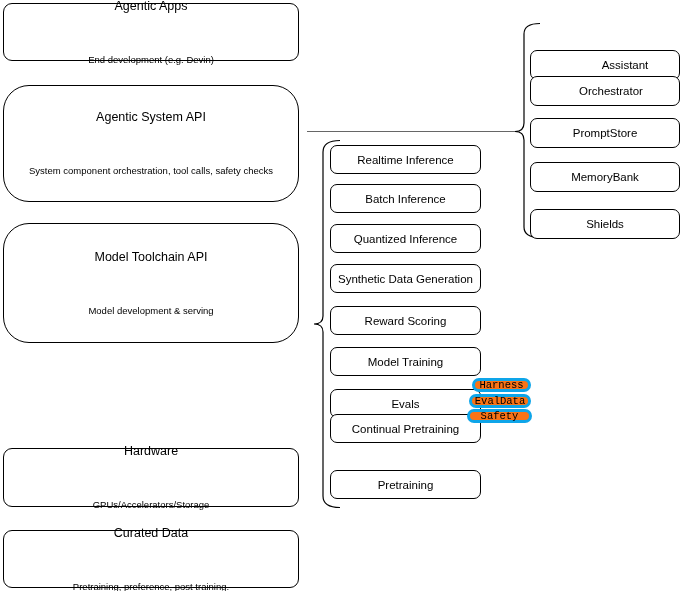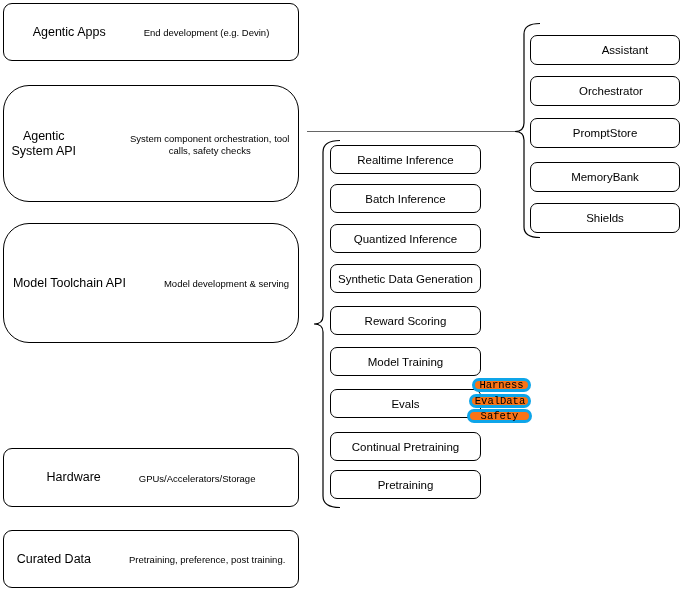--- a/index.html
+++ b/index.html
@@ -10,21 +10,21 @@
     font-family:"Liberation Sans", sans-serif;
     color:#000;
     overflow:hidden;
   }
   .box {
     position:absolute;
     box-sizing:border-box;
     border:1px solid #000;
     background:#fff;
     display:flex;
-    flex-direction:row;
+    flex-direction:column;
     align-items:center;
     justify-content:center;
     text-align:center;
     gap:38px;
   }
   .lbox { left:3px; width:296px; }
   .lbox .ltitle { font-size:12.5px; line-height:15px; }
   .lbox .lsub   { font-size:9.5px;  line-height:12px; margin-top:2px; }
   .mbox {
     left:330px; width:151px; height:29px;
@@ -96,26 +96,26 @@
     <div class="lsub">Pretraining, preference, post training.</div>
   </div>
 
   <div class="box mbox" style="top:145px;">Realtime Inference</div>
   <div class="box mbox" style="top:184px;">Batch Inference</div>
   <div class="box mbox" style="top:224px;">Quantized Inference</div>
   <div class="box mbox" style="top:264px;">Synthetic Data Generation</div>
   <div class="box mbox" style="top:306px;">Reward Scoring</div>
   <div class="box mbox" style="top:347px;">Model Training</div>
   <div class="box mbox" style="top:389px;">Evals</div>
-  <div class="box mbox" style="top:432px;">Continual Pretraining</div>
+  <div class="box mbox" style="top:414px;">Continual Pretraining</div>
   <div class="box mbox" style="top:470px;">Pretraining</div>
 
   <div class="pill" style="left:472px; top:378px; width:59px; height:14px;">Harness</div>
   <div class="pill" style="left:469px; top:394px; width:62px; height:14px;">EvalData</div>
   <div class="pill" style="left:467px; top:409px; width:65px; height:14px;">Safety</div>
 
-  <div class="box rbox" style="top:35px;padding-left:40px;">Assistant</div>
+  <div class="box rbox" style="top:50px;padding-left:40px;">Assistant</div>
   <div class="box rbox" style="top:76px;padding-left:12px;">Orchestrator</div>
   <div class="box rbox" style="top:118px;">PromptStore</div>
   <div class="box rbox" style="top:162px;">MemoryBank</div>
-  <div class="box rbox" style="top:203px;">Shields</div>
+  <div class="box rbox" style="top:209px;">Shields</div>
 
 </div>
 
 </body></html>

